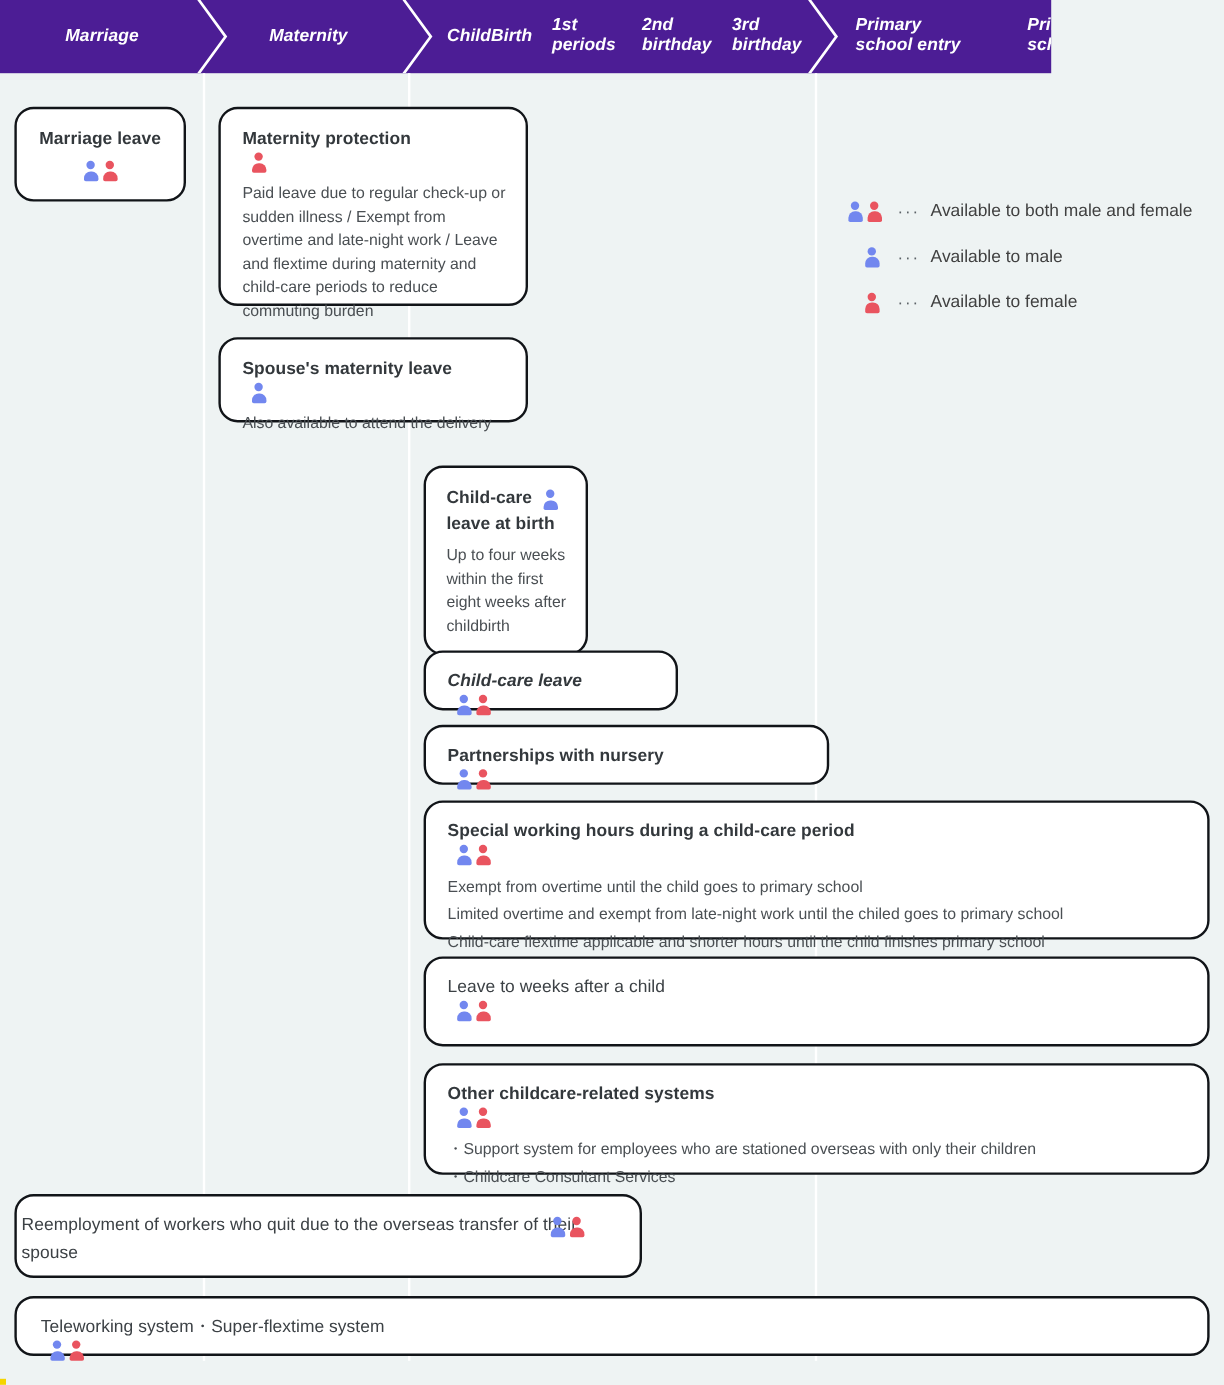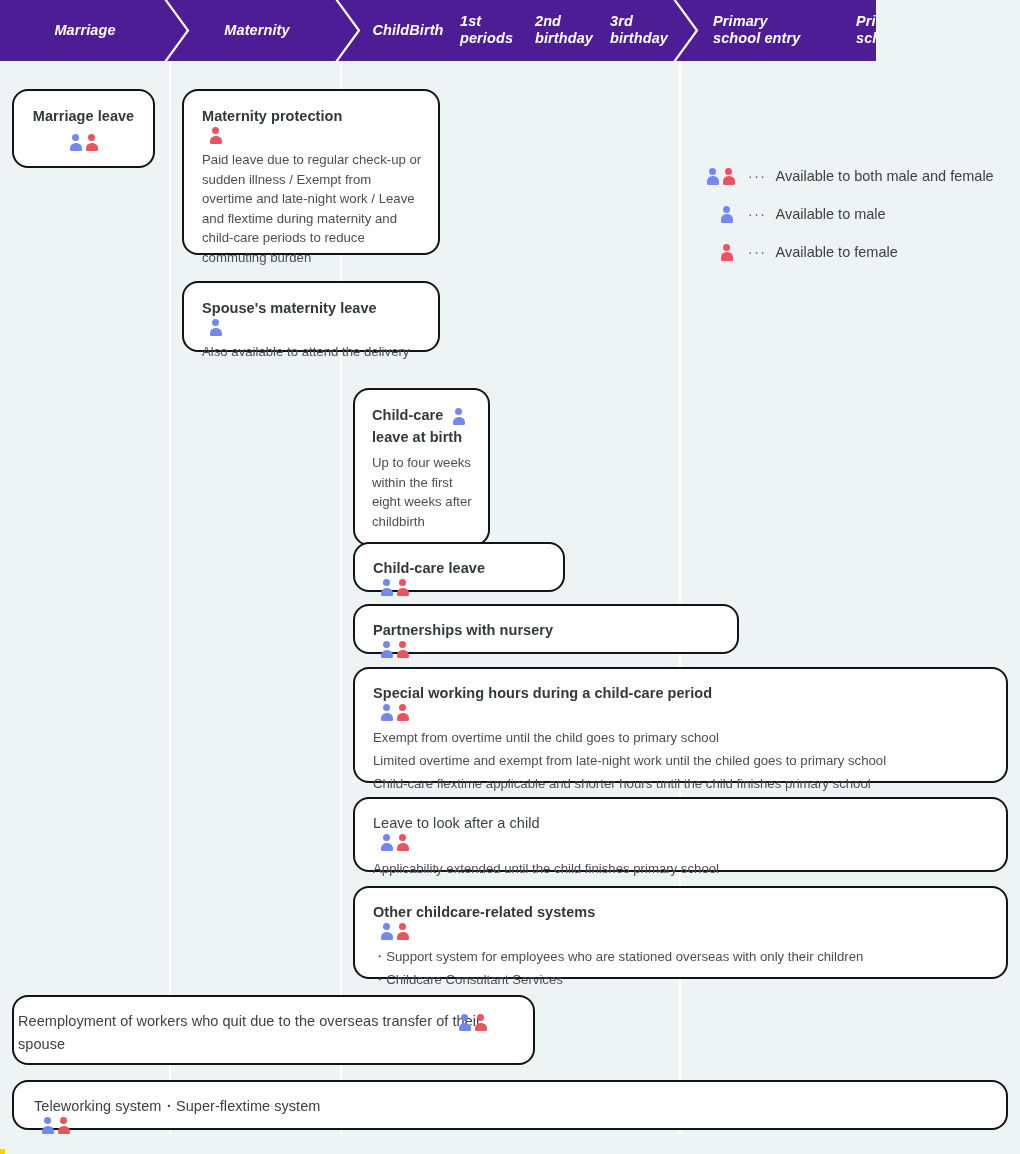--- a/index.html
+++ b/index.html
@@ -309,35 +309,35 @@
           <span class="person male">
             <span class="head"></span>
             <span class="body"></span>
           </span>
         </span>
       <div class="card-body" style="white-space:normal;">Up to four weeks within the first eight weeks after childbirth</div>
     </div>
   </div>
 
   <div class="card" style="left:353px; top:542px; width:212px; height:50px;">
-    <div class="card-inner" style="padding:13px 16px 13px 18px;">
+    <div class="card-inner" style="padding:13px 16px 13px 18px;font-style:italic;">
       <span class="card-title">Child-care leave</span><span class="icons">
         <span class="person male">
             <span class="head"></span>
             <span class="body"></span>
           </span>
         <span class="person female">
             <span class="head"></span>
             <span class="body"></span>
           </span>
       </span>
     </div>
   </div>
 
-  <div class="card" style="left:353px; top:604px; width:386px; height:50px;">
+  <div class="card" style="left:353px; top:604px; width:338px; height:50px;">
     <div class="card-inner" style="padding:13px 16px 13px 18px;">
       <span class="card-title">Partnerships with nursery</span><span class="icons">
         <span class="person male">
             <span class="head"></span>
             <span class="body"></span>
           </span>
         <span class="person female">
             <span class="head"></span>
             <span class="body"></span>
           </span>
@@ -358,31 +358,30 @@
           </span>
       </span>
       <div class="card-body" style="line-height:23px; margin-top:4px;">Exempt from overtime until the child goes to primary school
 Limited overtime and exempt from late-night work until the chiled goes to primary school
 Child-care flextime applicable and shorter hours until the child finishes primary school</div>
     </div>
   </div>
 
   <div class="card" style="left:353px; top:797px; width:655px; height:75px;">
     <div class="card-inner" style="padding:13px 16px 13px 18px;">
-      <span class="card-title thin">Leave to look after a child</span><span class="icons">
-        <span class="person male">
-            <span class="head"></span>
-            <span class="body"></span>
-          </span>
-        <span class="person female">
-            <span class="head"></span>
-            <span class="body"></span>
-          </span>
-      </span>
-      <div class="card-body" style="margin-top:7px;">Applicability extended until the child finishes primary school</div>
+      <span class="card-title thin">Leave to weeks after a child</span><span class="icons">
+        <span class="person male">
+            <span class="head"></span>
+            <span class="body"></span>
+          </span>
+        <span class="person female">
+            <span class="head"></span>
+            <span class="body"></span>
+          </span>
+      </span>
     </div>
   </div>
 
   <div class="card" style="left:353px; top:886px; width:655px; height:93px;">
     <div class="card-inner" style="padding:13px 16px 13px 18px;">
       <span class="card-title">Other childcare-related systems</span><span class="icons">
         <span class="person male">
             <span class="head"></span>
             <span class="body"></span>
           </span>

